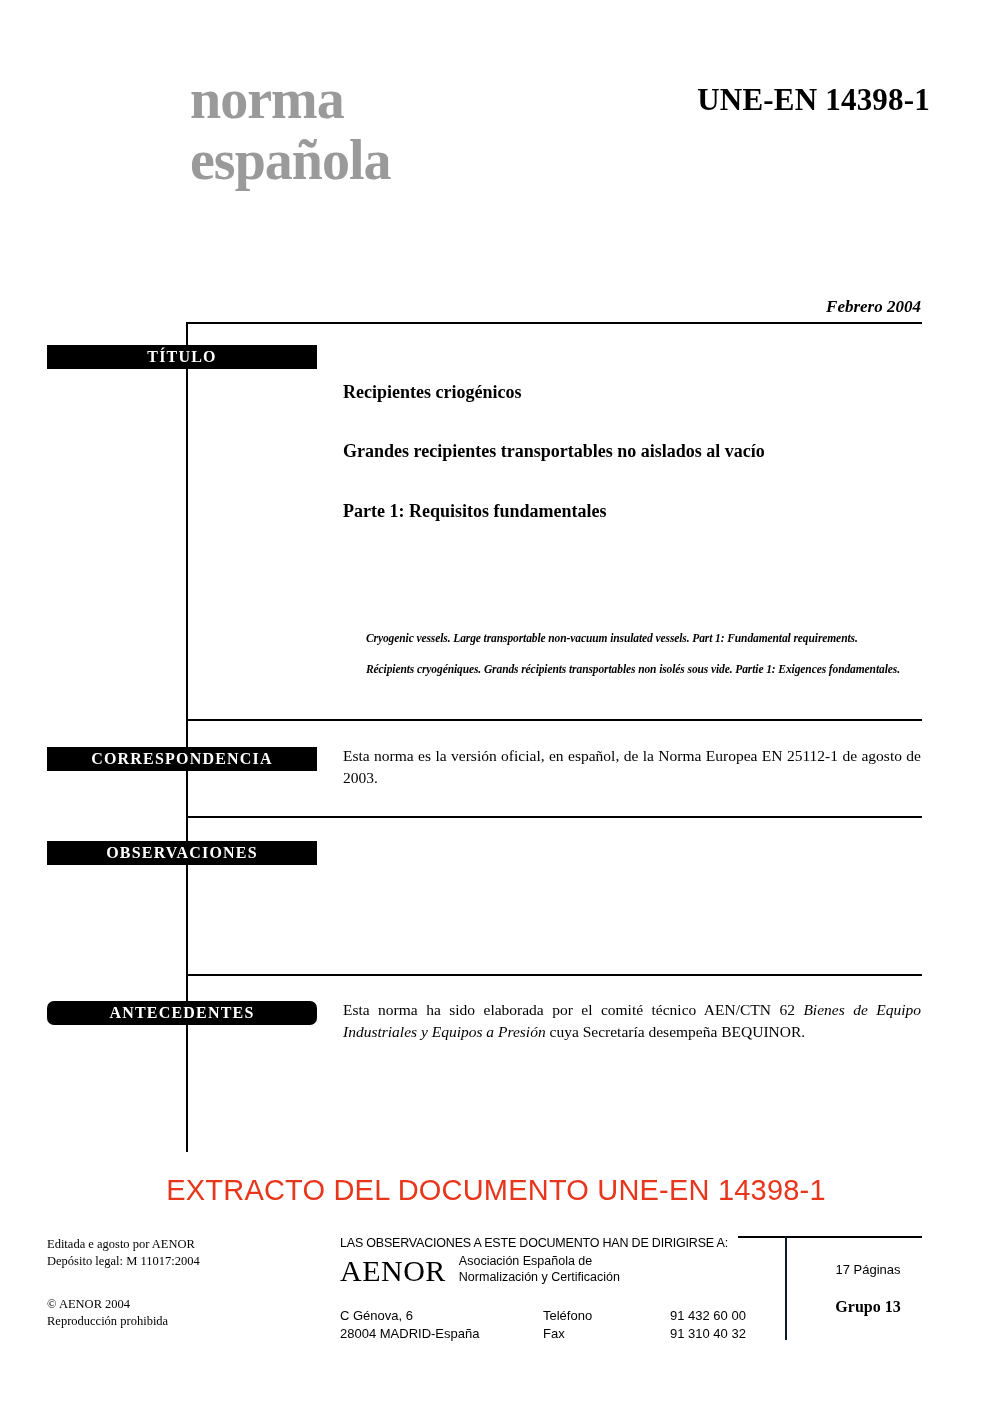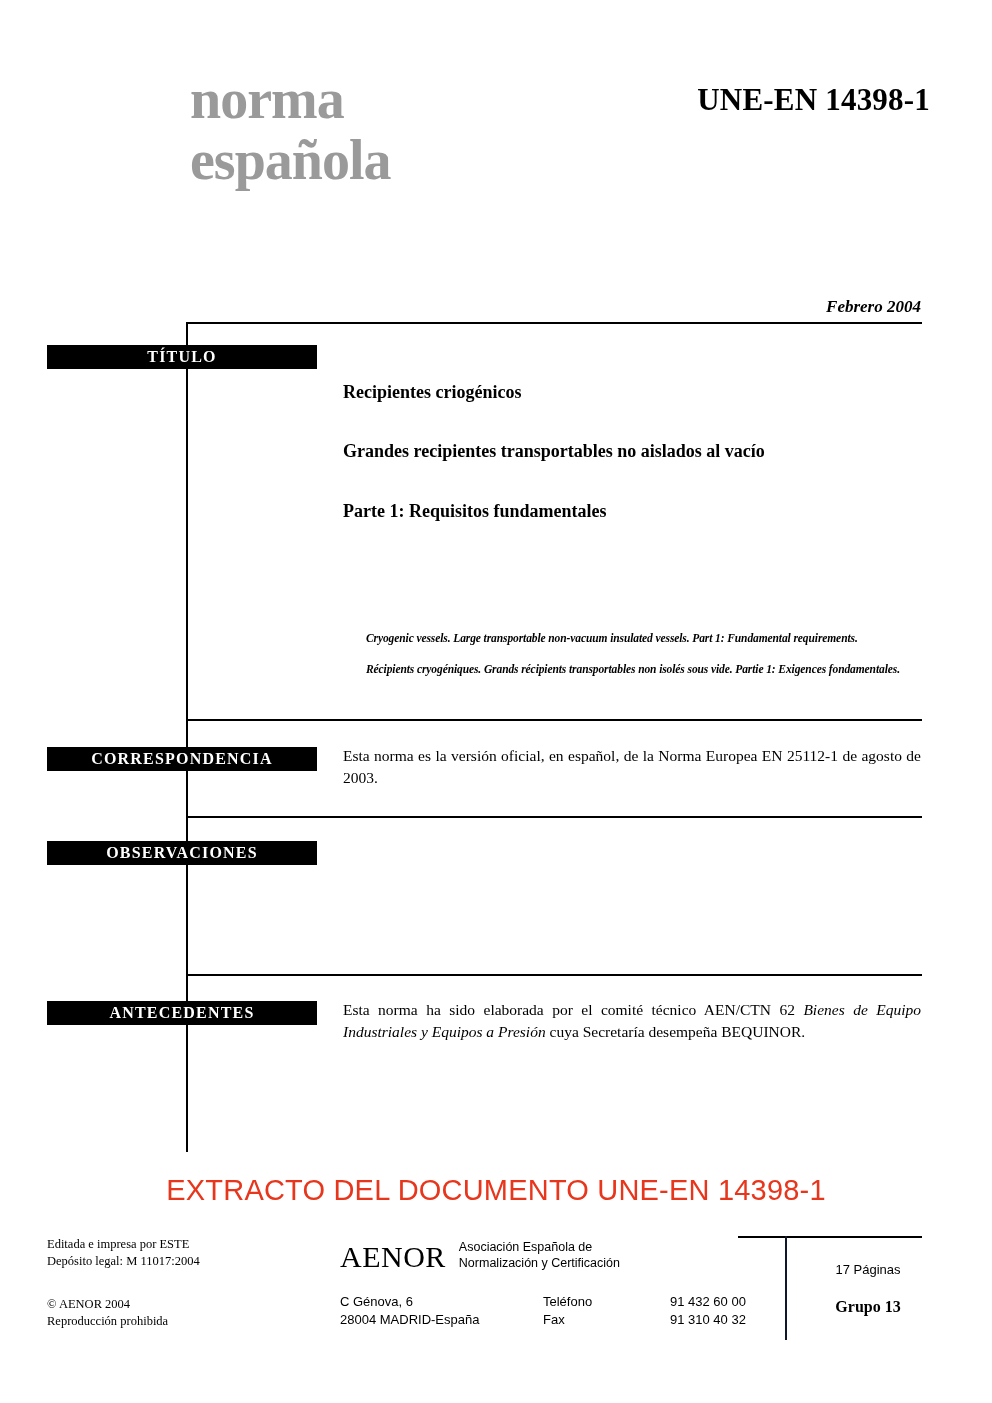--- a/index.html
+++ b/index.html
@@ -262,38 +262,39 @@
     <div class="alt-title">Cryogenic vessels. Large transportable non-vacuum insulated vessels. Part 1: Fundamental requirements.</div>
     <div class="alt-title">Récipients cryogéniques. Grands récipients transportables non isolés sous vide. Partie 1: Exigences fondamentales.</div>
   </div>
 
   <div class="tag" style="left:47px; top:747px; width:270px;">CORRESPONDENCIA</div>
   <div class="para" style="left:343px; top:745px; width:578px;">Esta norma es la versión oficial, en español, de la Norma Europea EN 25112-1 de agosto de 2003.</div>
 
   <div class="tag" style="left:47px; top:841px; width:270px;">OBSERVACIONES</div>
   <div class="para" style="left:343px; top:839px; width:578px;"></div>
 
-  <div class="tag" style="left:47px; top:1001px; width:270px;">ANTECEDENTES</div>
+  <div class="tag" style="left:47px; top:1001px; width:270px;border-radius:7px;">ANTECEDENTES</div>
   <div class="para" style="left:343px; top:999px; width:578px;">
     <span>Esta norma ha sido elaborada por el comité técnico AEN/CTN 62 </span><i>Bienes de Equipo Industriales y Equipos a Presión</i><span> cuya Secretaría desempeña BEQUINOR.</span>
   </div>
 
   <div class="extracto">EXTRACTO DEL DOCUMENTO UNE-EN 14398-1</div>
 
   <div class="footer-top-rule"></div>
   <div class="footer">
 
     <div class="footer-left">
-      <div>Editada e impresa por ESTE</div>
+      <div>Editada e agosto por AENOR</div>
       <div>Depósito legal: M 11017:2004</div>
       <div class="blk2">© AENOR 2004</div>
       <div>Reproducción prohibida</div>
     </div>
 
     <div class="footer-mid">
+      <div class="obs-line">LAS OBSERVACIONES A ESTE DOCUMENTO HAN DE DIRIGIRSE A:</div>
       <div class="aenor-row">
         <div class="aenor-logo">AENOR</div>
         <div class="aenor-sub">
           <div>Asociación Española de</div>
           <div>Normalización y Certificación</div>
         </div>
       </div>
       <div class="addr-row">
         <div class="addr-left">
           <div>C Génova, 6</div>

